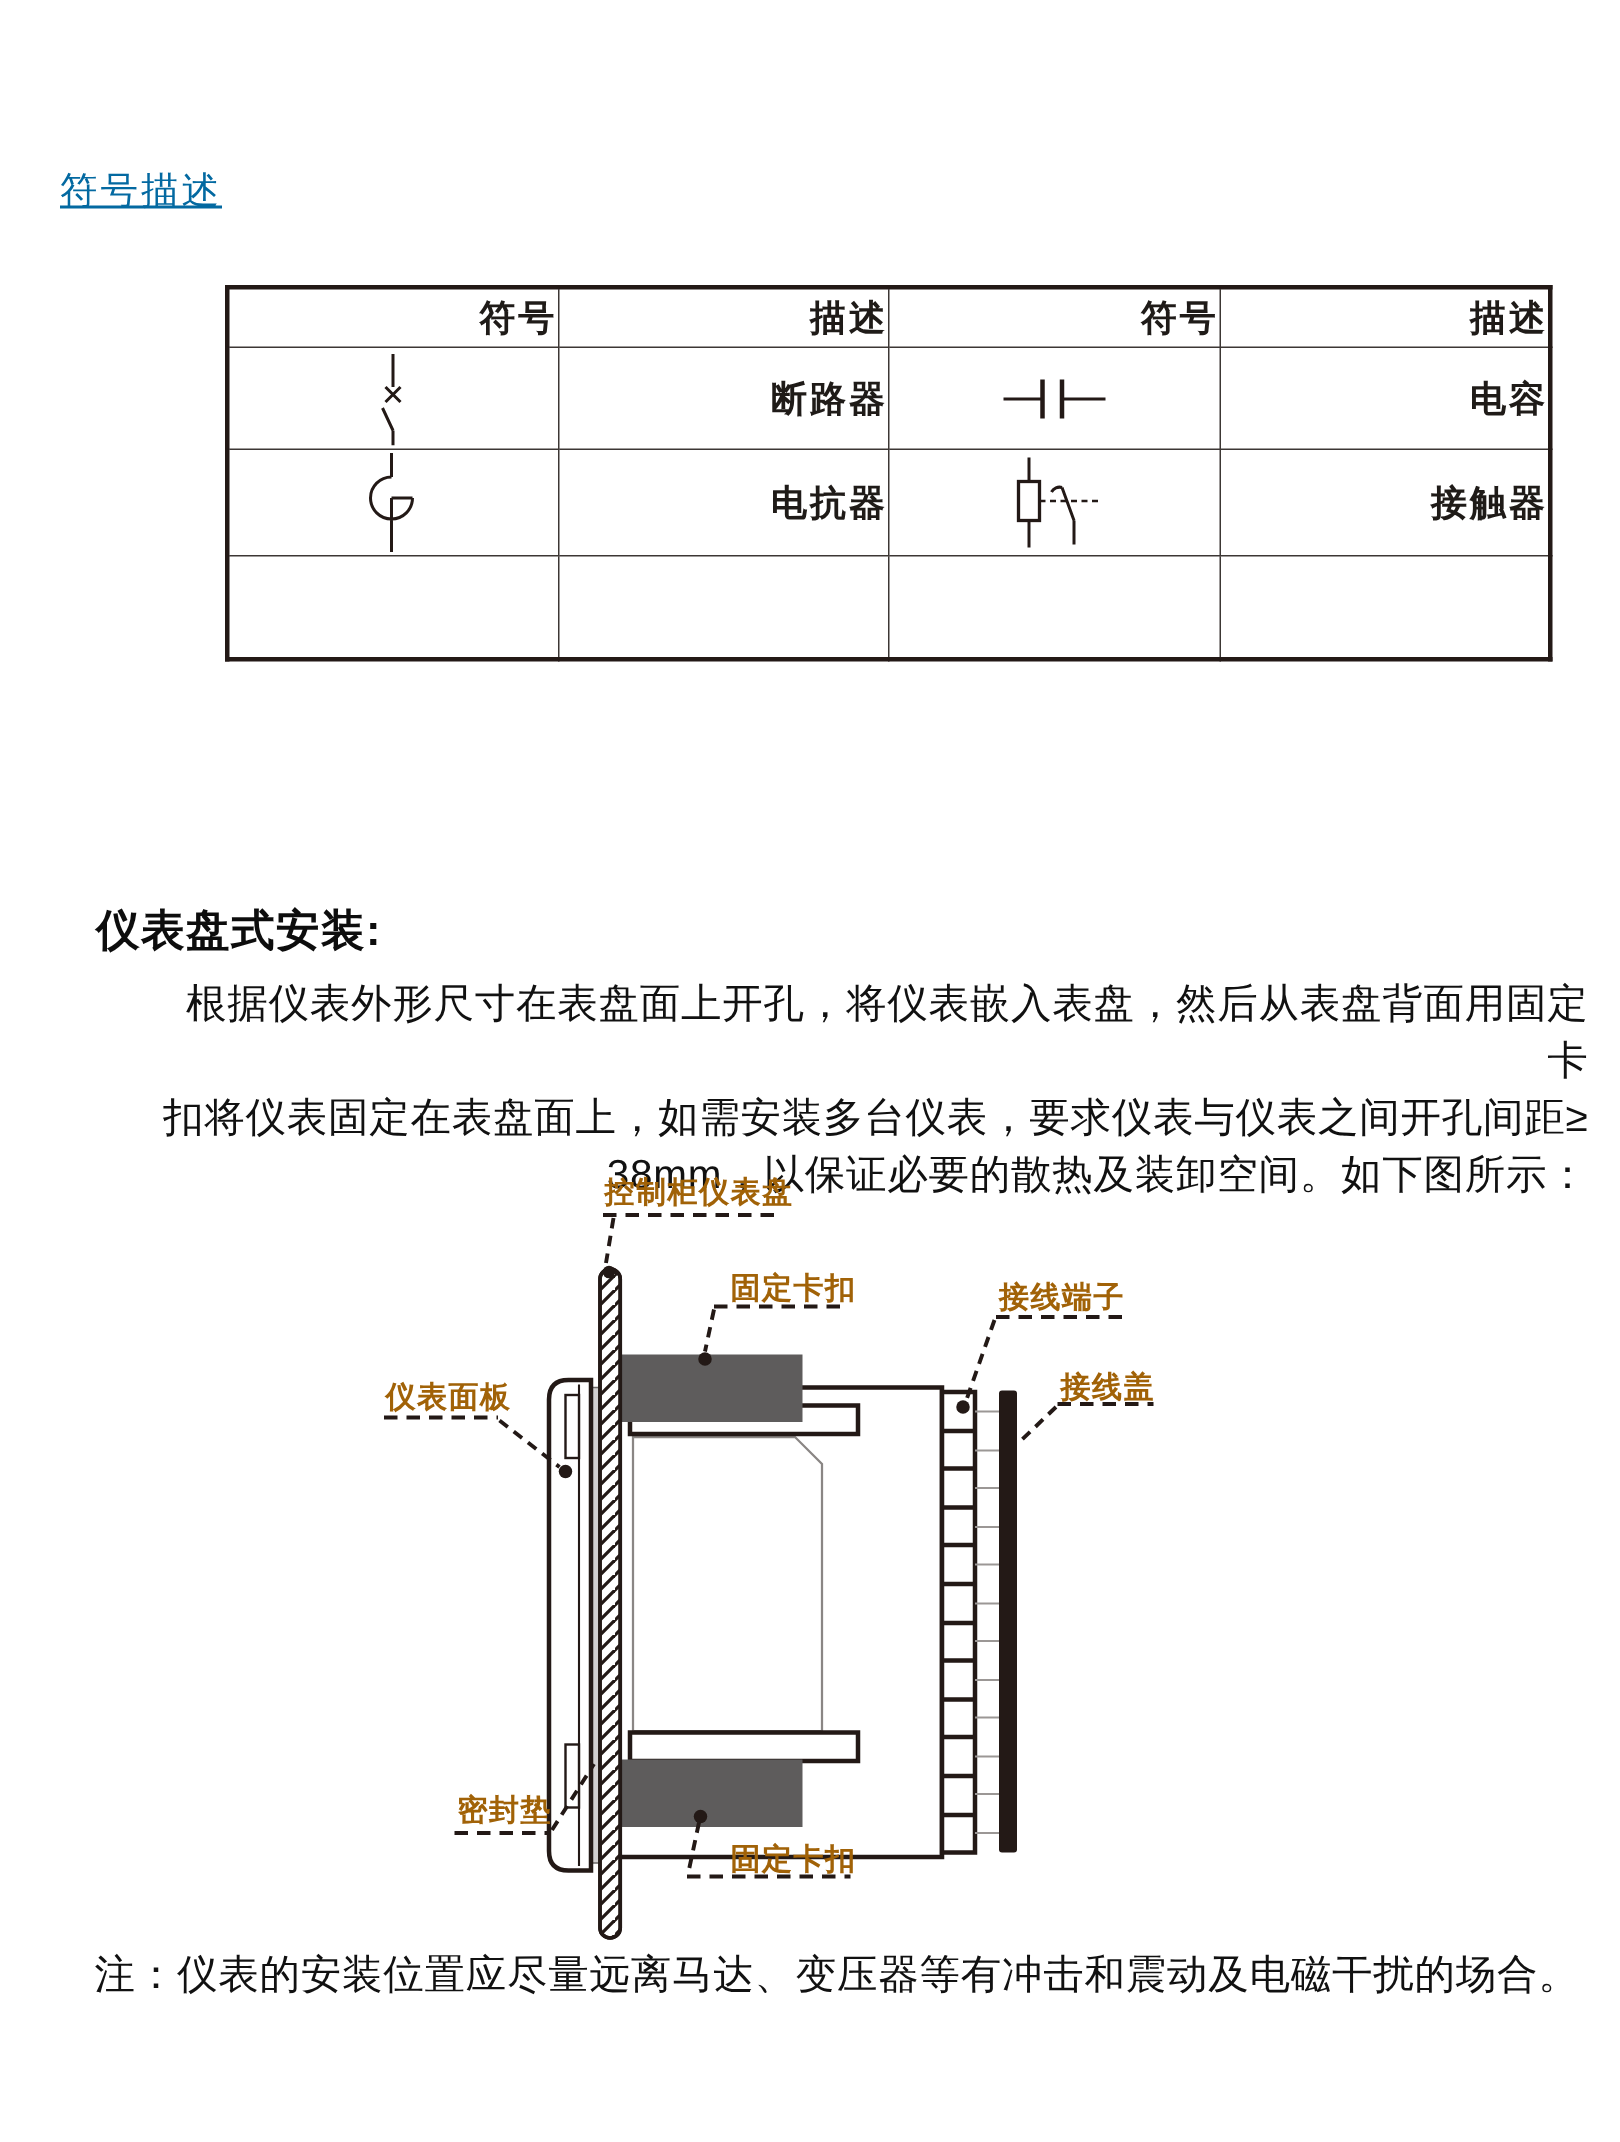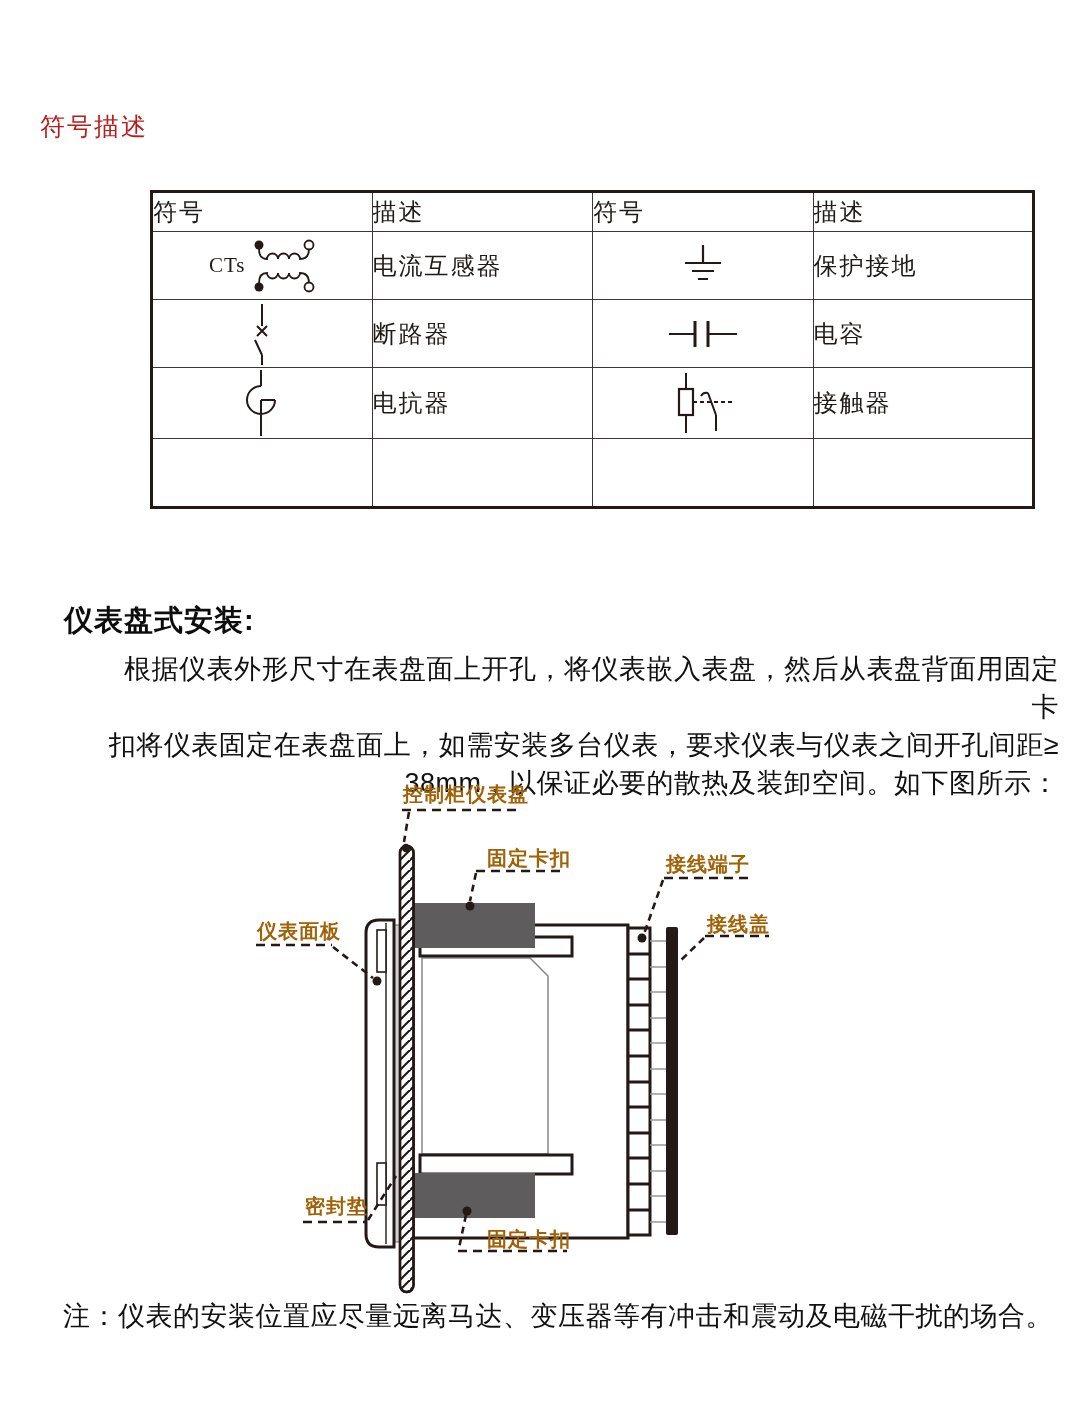--- a/index.html
+++ b/index.html
@@ -5,21 +5,21 @@
   html,body{margin:0;padding:0;}
   body{
     width:1080px;height:1428px;position:relative;background:#ffffff;
     font-family:"Liberation Sans","DejaVu Sans",sans-serif;color:#1a1a1a;
     overflow:hidden;
   }
 
   
   .doc-title{
     position:absolute;left:40px;top:110px;font-size:25px;letter-spacing:2px;
-    font-family:"Liberation Serif","DejaVu Serif",serif;color:#b91c1c;
+    font-family:"Liberation Serif","DejaVu Serif",serif;color:#0369a1;text-decoration:underline;
   }
   .section-heading{
     position:absolute;left:64px;top:601px;font-size:29px;font-weight:bold;color:#0d0d0d;
     letter-spacing:1px;
   }
   .install-paragraph{
     position:absolute;left:54px;top:650px;width:1005px;font-size:27px;line-height:38px;
     color:#111;font-weight:500;letter-spacing:0.5px;text-align:right;
   }
   .install-paragraph .line:first-child{text-indent:54px;}
@@ -27,23 +27,23 @@
     position:absolute;left:63px;top:1298px;font-size:27px;color:#111;font-weight:500;
     letter-spacing:0.5px;white-space:nowrap;text-align:center;
   }
 
   
   .symbol-table{
     position:absolute;left:150px;top:190px;width:885px;border-collapse:collapse;
     table-layout:fixed;
   }
   .symbol-table td{
-    border:1.5px solid #3c3734;text-align:left;vertical-align:middle;
+    border:1.5px solid #3c3734;text-align:right;vertical-align:middle;
     font-family:"Liberation Serif","DejaVu Serif",serif;font-size:24px;color:#1f1b18;
-    padding:0;letter-spacing:2px;
+    padding:0;letter-spacing:2px;font-weight:bold;
   }
   .symbol-table{border:3px solid #231916;}
   .symbol-table tr.hdr td{height:38px;}
   .symbol-table tr.r td{height:67px;}
   .symbol-cell{display:flex;align-items:center;justify-content:center;gap:6px;}
   .cts-text{font-family:"Liberation Serif","DejaVu Serif",serif;font-size:21px;letter-spacing:1px;}
   svg .ink{stroke:#231916;fill:none;}
 
   
   .diagram{position:absolute;left:0;top:770px;width:1080px;height:530px;}
@@ -60,44 +60,20 @@
 
 <table class="symbol-table">
   <tbody>
       <tr class="hdr">
     <td>符号</td>
     <td>描述</td>
     <td>符号</td>
     <td>描述</td>
   </tr>
 
-  <tr class="r">
-    <td>
-      <div class="symbol-cell">
-        <span class="cts-text">CTs</span>
-        <svg width="64" height="58" viewBox="0 0 64 58">
-          <circle cx="7" cy="8" r="4.5" fill="#231916"></circle>
-          <path class="ink" stroke-width="1.8" d="M7 12 C7 18 9 22 15 22 a5.5 5.5 0 1 1 11 0 a5.5 5.5 0 1 1 11 0 a5.5 5.5 0 1 1 11 0 C54 22 57 18 57 12"></path>
-          <circle cx="57" cy="8" r="4.5" fill="#fff" stroke="#231916" stroke-width="1.8"></circle>
-          <circle cx="7" cy="50" r="4.5" fill="#231916"></circle>
-          <path class="ink" stroke-width="1.8" d="M7 46 C7 40 9 36 15 36 a5.5 5.5 0 1 0 11 0 a5.5 5.5 0 1 0 11 0 a5.5 5.5 0 1 0 11 0 C54 36 57 40 57 46"></path>
-          <circle cx="57" cy="50" r="4.5" fill="#fff" stroke="#231916" stroke-width="1.8"></circle>
-        </svg>
-      </div>
-    </td>
-    <td>电流互感器</td>
-    <td>
-      <div class="symbol-cell">
-        <svg width="44" height="48" viewBox="0 0 44 48">
-          <path class="ink" stroke-width="2.2" d="M22 3 V21 M4 21 H40 M11 29 H33 M17 37 H27"></path>
-        </svg>
-      </div>
-    </td>
-    <td>保护接地</td>
-  </tr>
 
   <tr class="r">
     <td>
       <div class="symbol-cell">
         <svg width="36" height="62" viewBox="0 0 36 62">
           <path class="ink" stroke-width="2" d="M18 1 V23 M13 23 L23 33 M23 23 L13 33 M11 37 L18 52 M18 52 V62"></path>
         </svg>
       </div>
     </td>
     <td>断路器</td>

